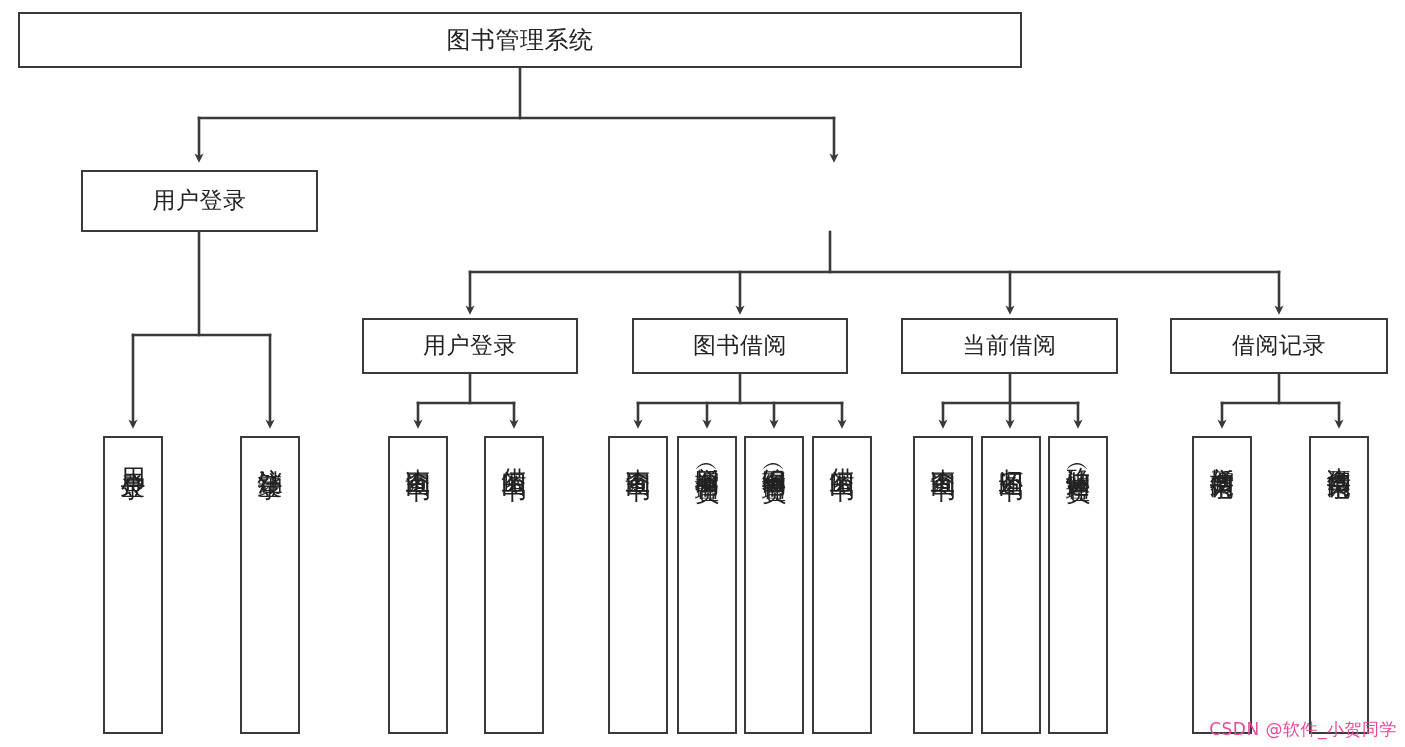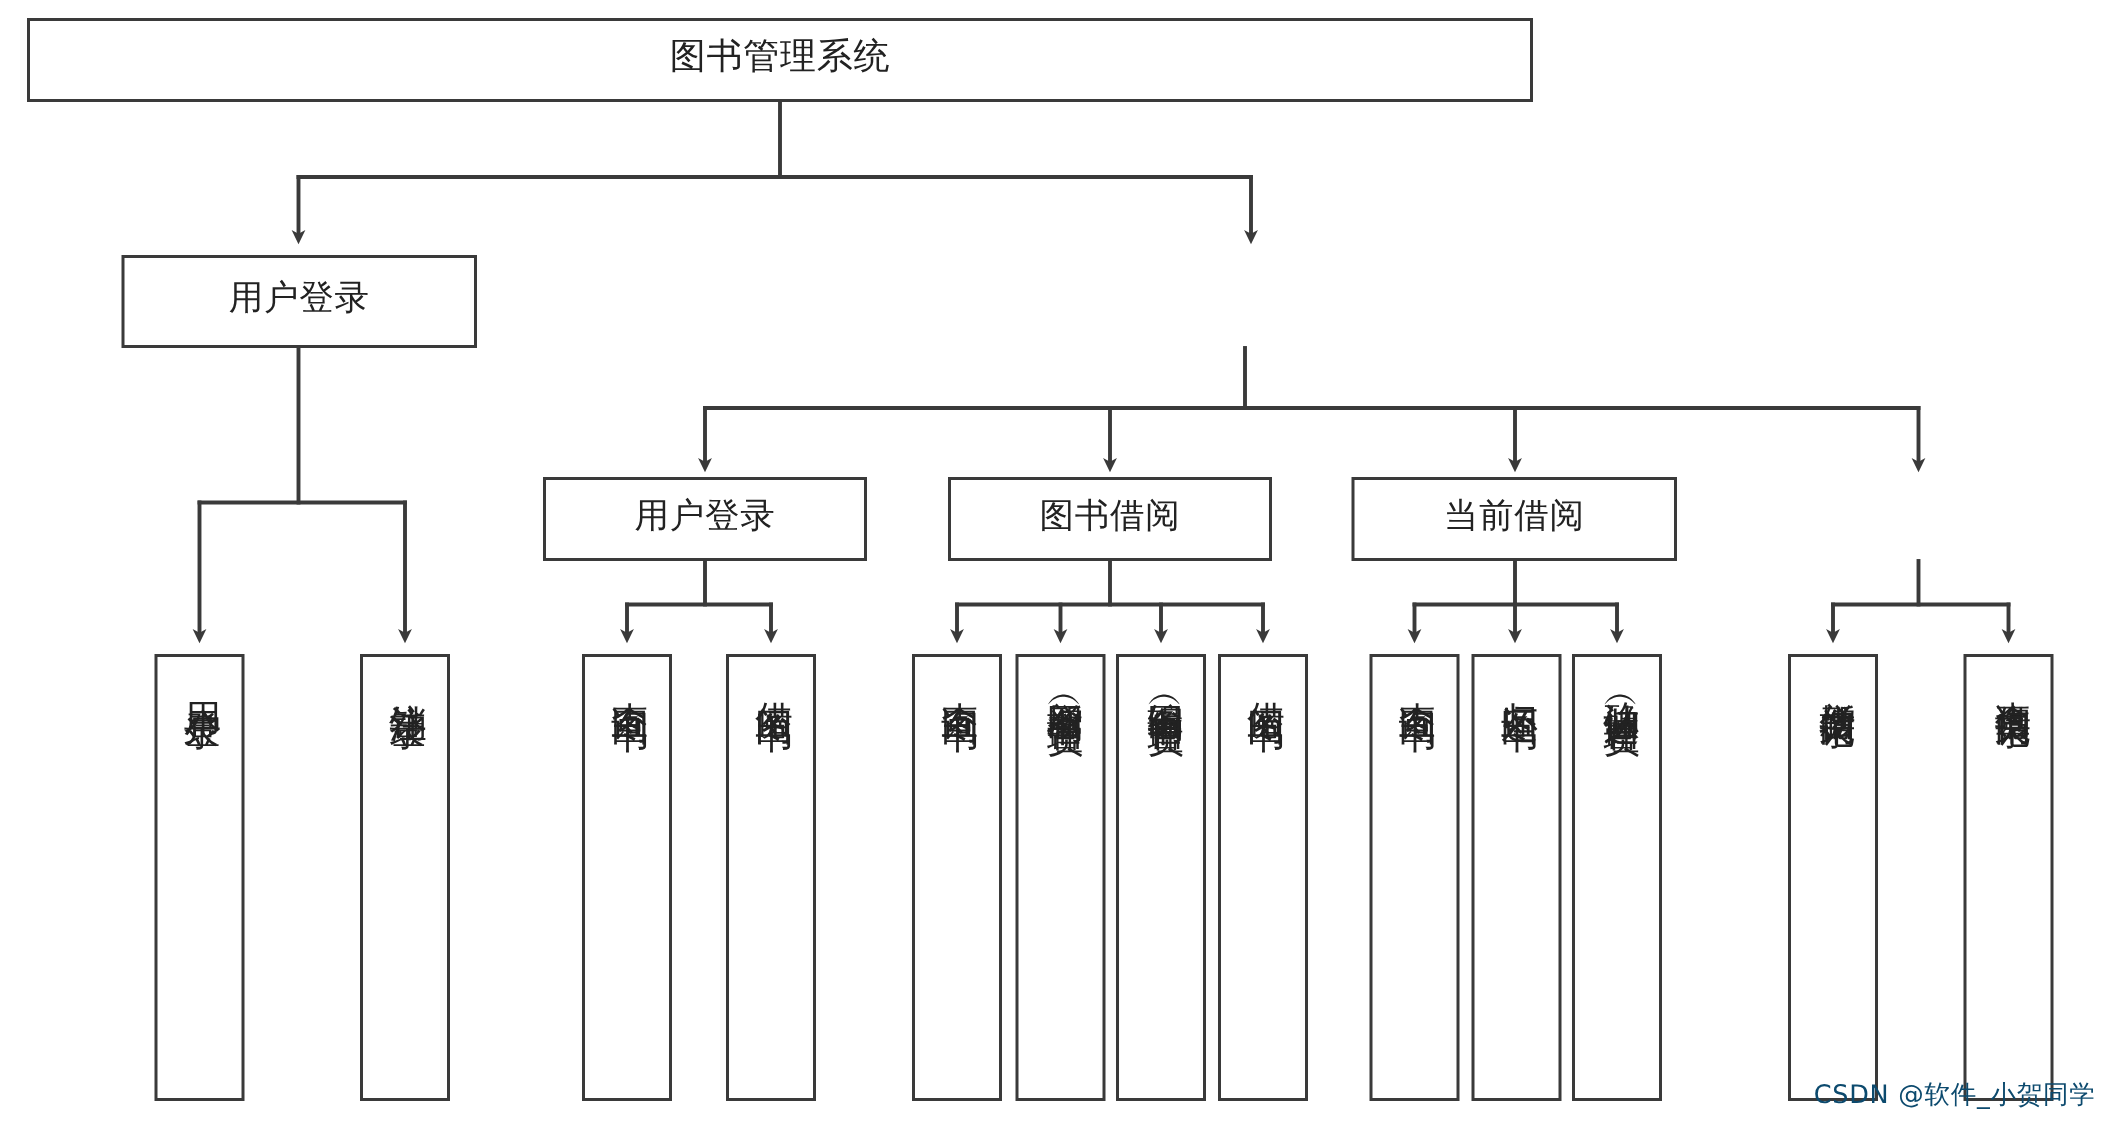--- a/index.html
+++ b/index.html
@@ -33,21 +33,20 @@
     display: flex;
     align-items: center;
     justify-content: center;
     color: #222222;
     z-index: 2;
   }
   .node .lbl {
     display: block;
     text-align: left;
     line-height: 1.18;
-    font-family: Liberation Mono, monospace;
   }
   
   .node.horiz .lbl {
     font-size: 23px;
     letter-spacing: 0.5px;
     white-space: nowrap;
   }
   .node.root .lbl {
     font-size: 24px;
   }
@@ -67,21 +66,21 @@
   }
   .node.vert.tall .lbl {
     font-size: 24px;
     letter-spacing: 2px;
   }
   #watermark {
     position: absolute;
     right: 8px;
     bottom: 6px;
     font-size: 17px;
-    color: #0c4a6e;
+    color: #ec4899;
     letter-spacing: 0.5px;
     white-space: nowrap;
     z-index: 5;
   }
 </style>
 </head>
 <body>
 
 <div id="canvas">
 
@@ -146,20 +145,23 @@
 
   <div class="node horiz" style="left:362px; top:318px; width:216px; height:56px;">
     <span class="lbl">用户登录</span>
   </div>
   <div class="node horiz" style="left:901px; top:318px; width:217px; height:56px;">
     <span class="lbl">当前借阅</span>
   </div>
   <div class="node horiz" style="left:632px; top:318px; width:216px; height:56px;">
     <span class="lbl">图书借阅</span>
   </div>
+  <div class="node horiz" style="left:1170px; top:318px; width:218px; height:56px;">
+    <span class="lbl">借阅记录</span>
+  </div>
 
   <div class="node vert" style="left:103px; top:436px; width:60px; height:298px;">
     <span class="lbl">用户登录</span>
   </div>
   <div class="node vert" style="left:240px; top:436px; width:60px; height:298px;">
     <span class="lbl">注销登录</span>
   </div>
 
   <div class="node vert" style="left:388px; top:436px; width:60px; height:298px;">
     <span class="lbl">查询图书</span>

